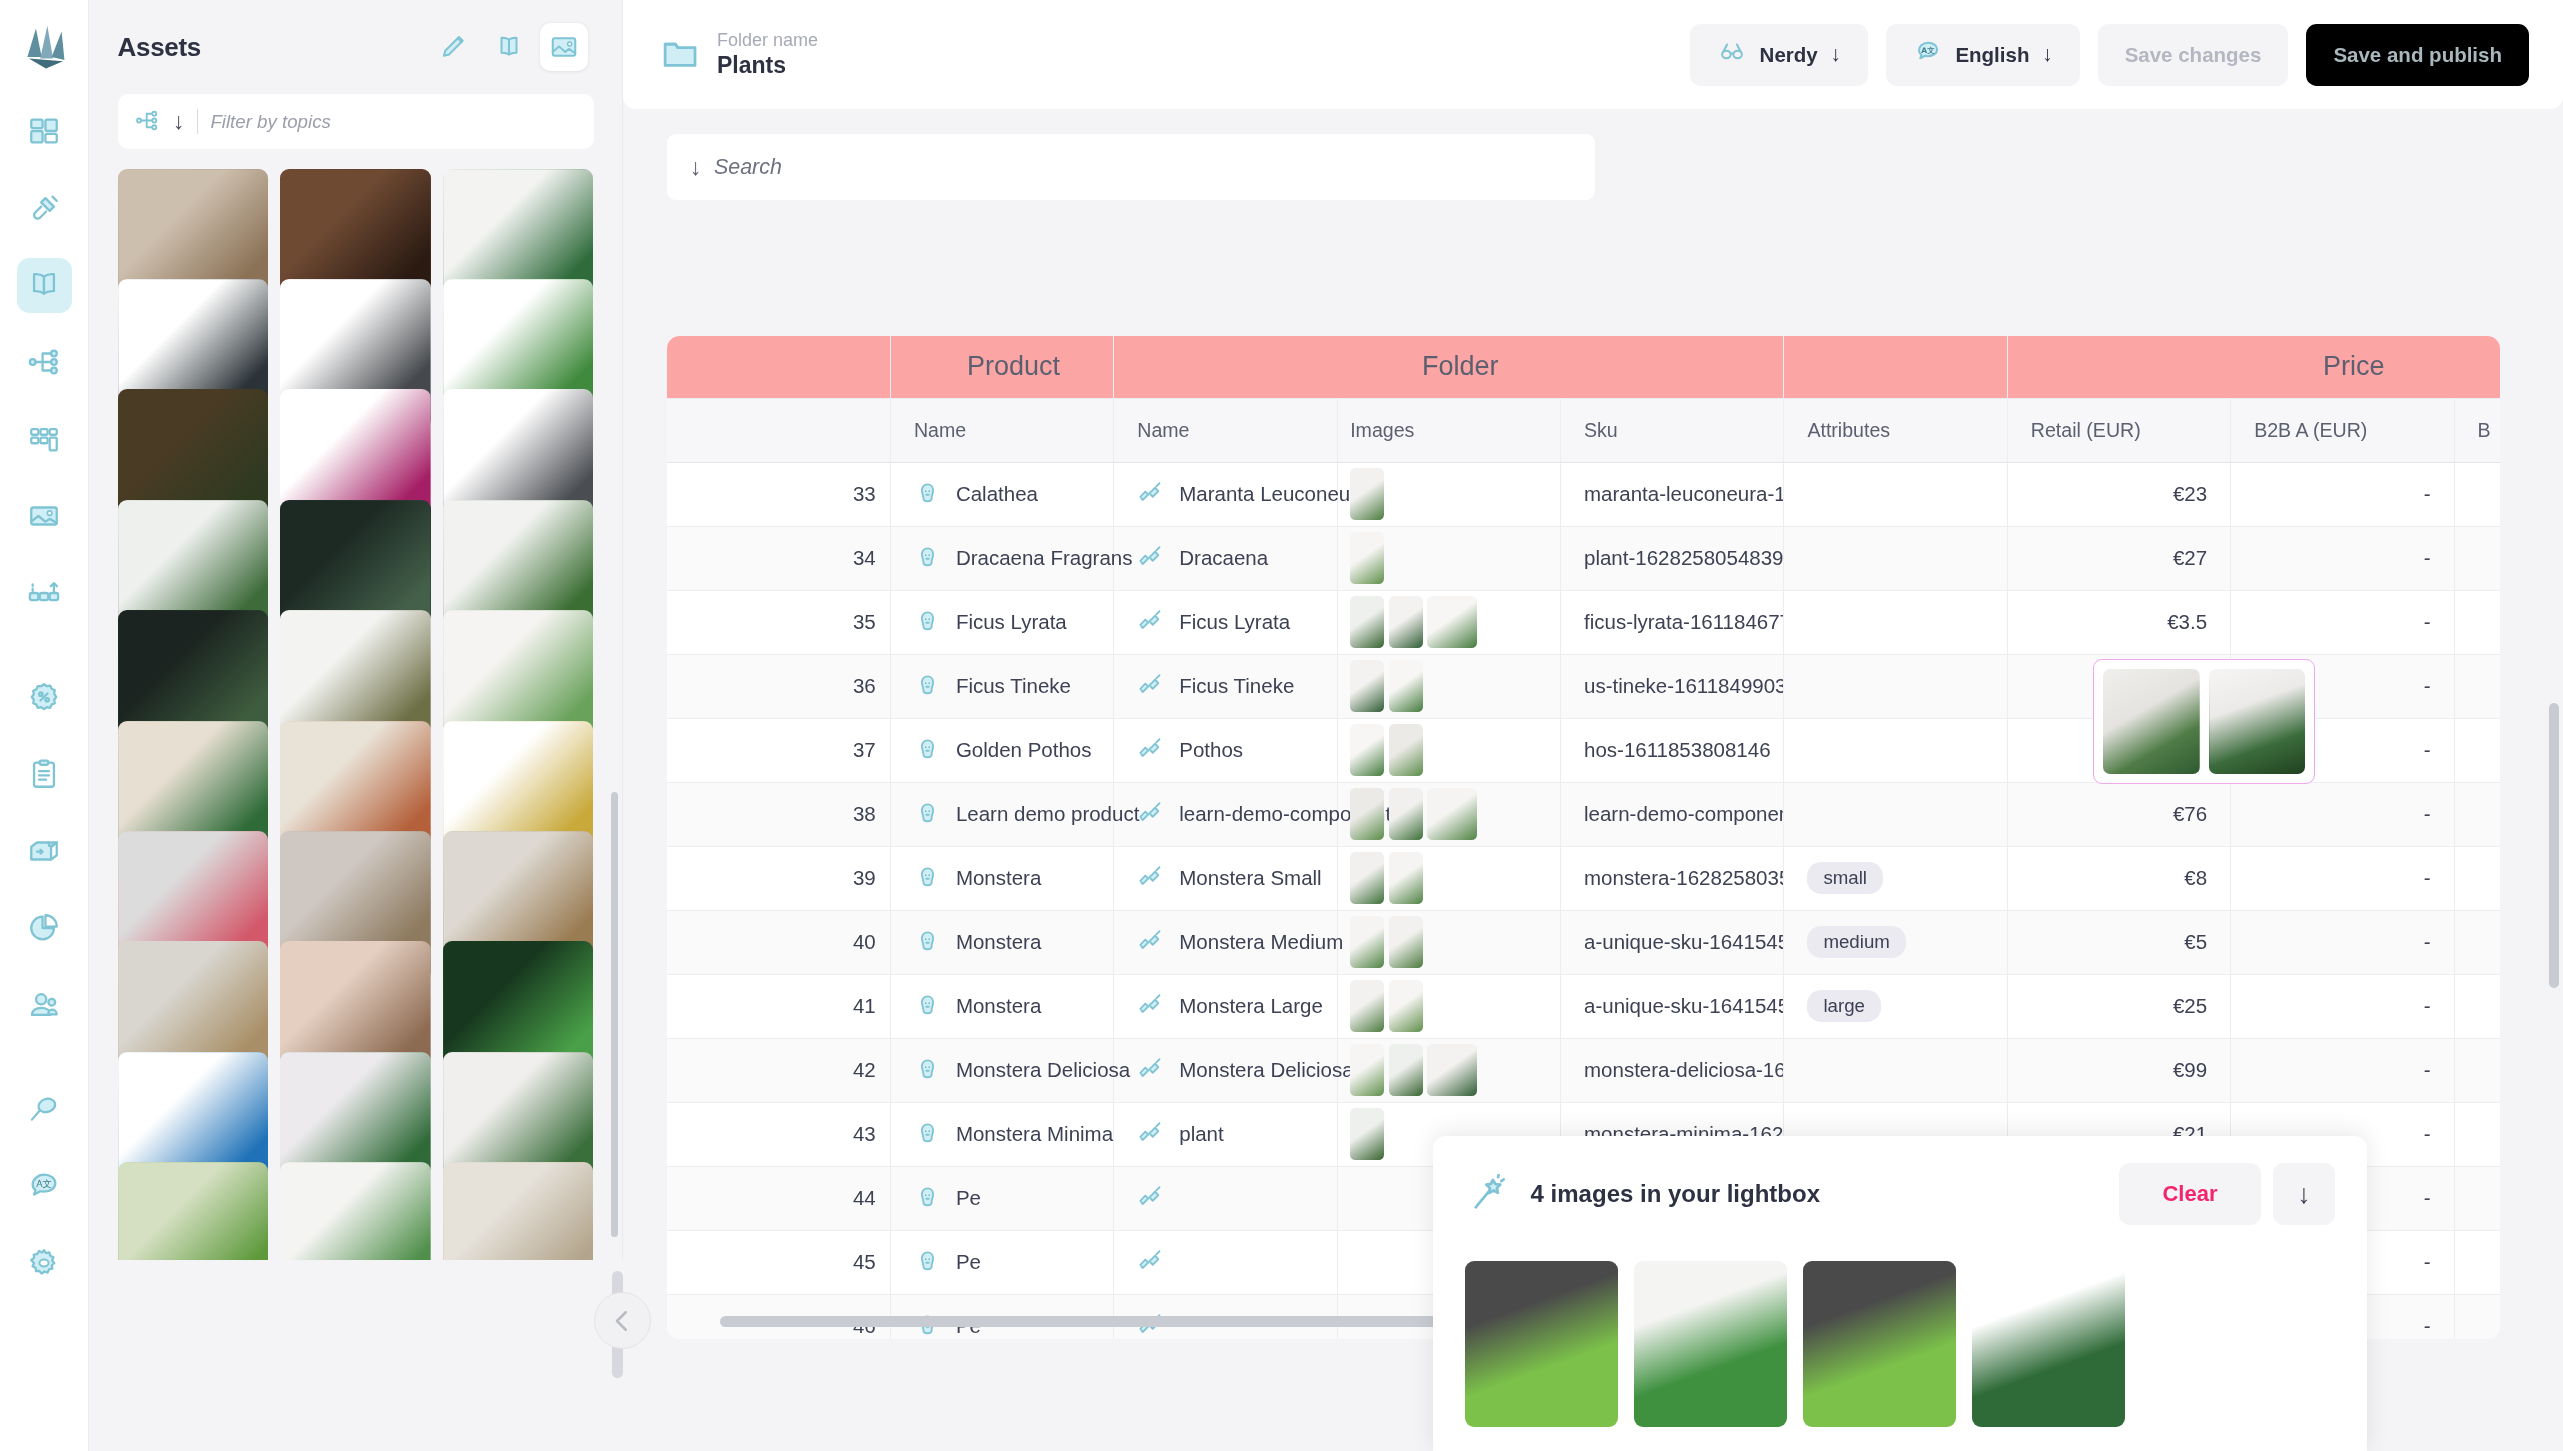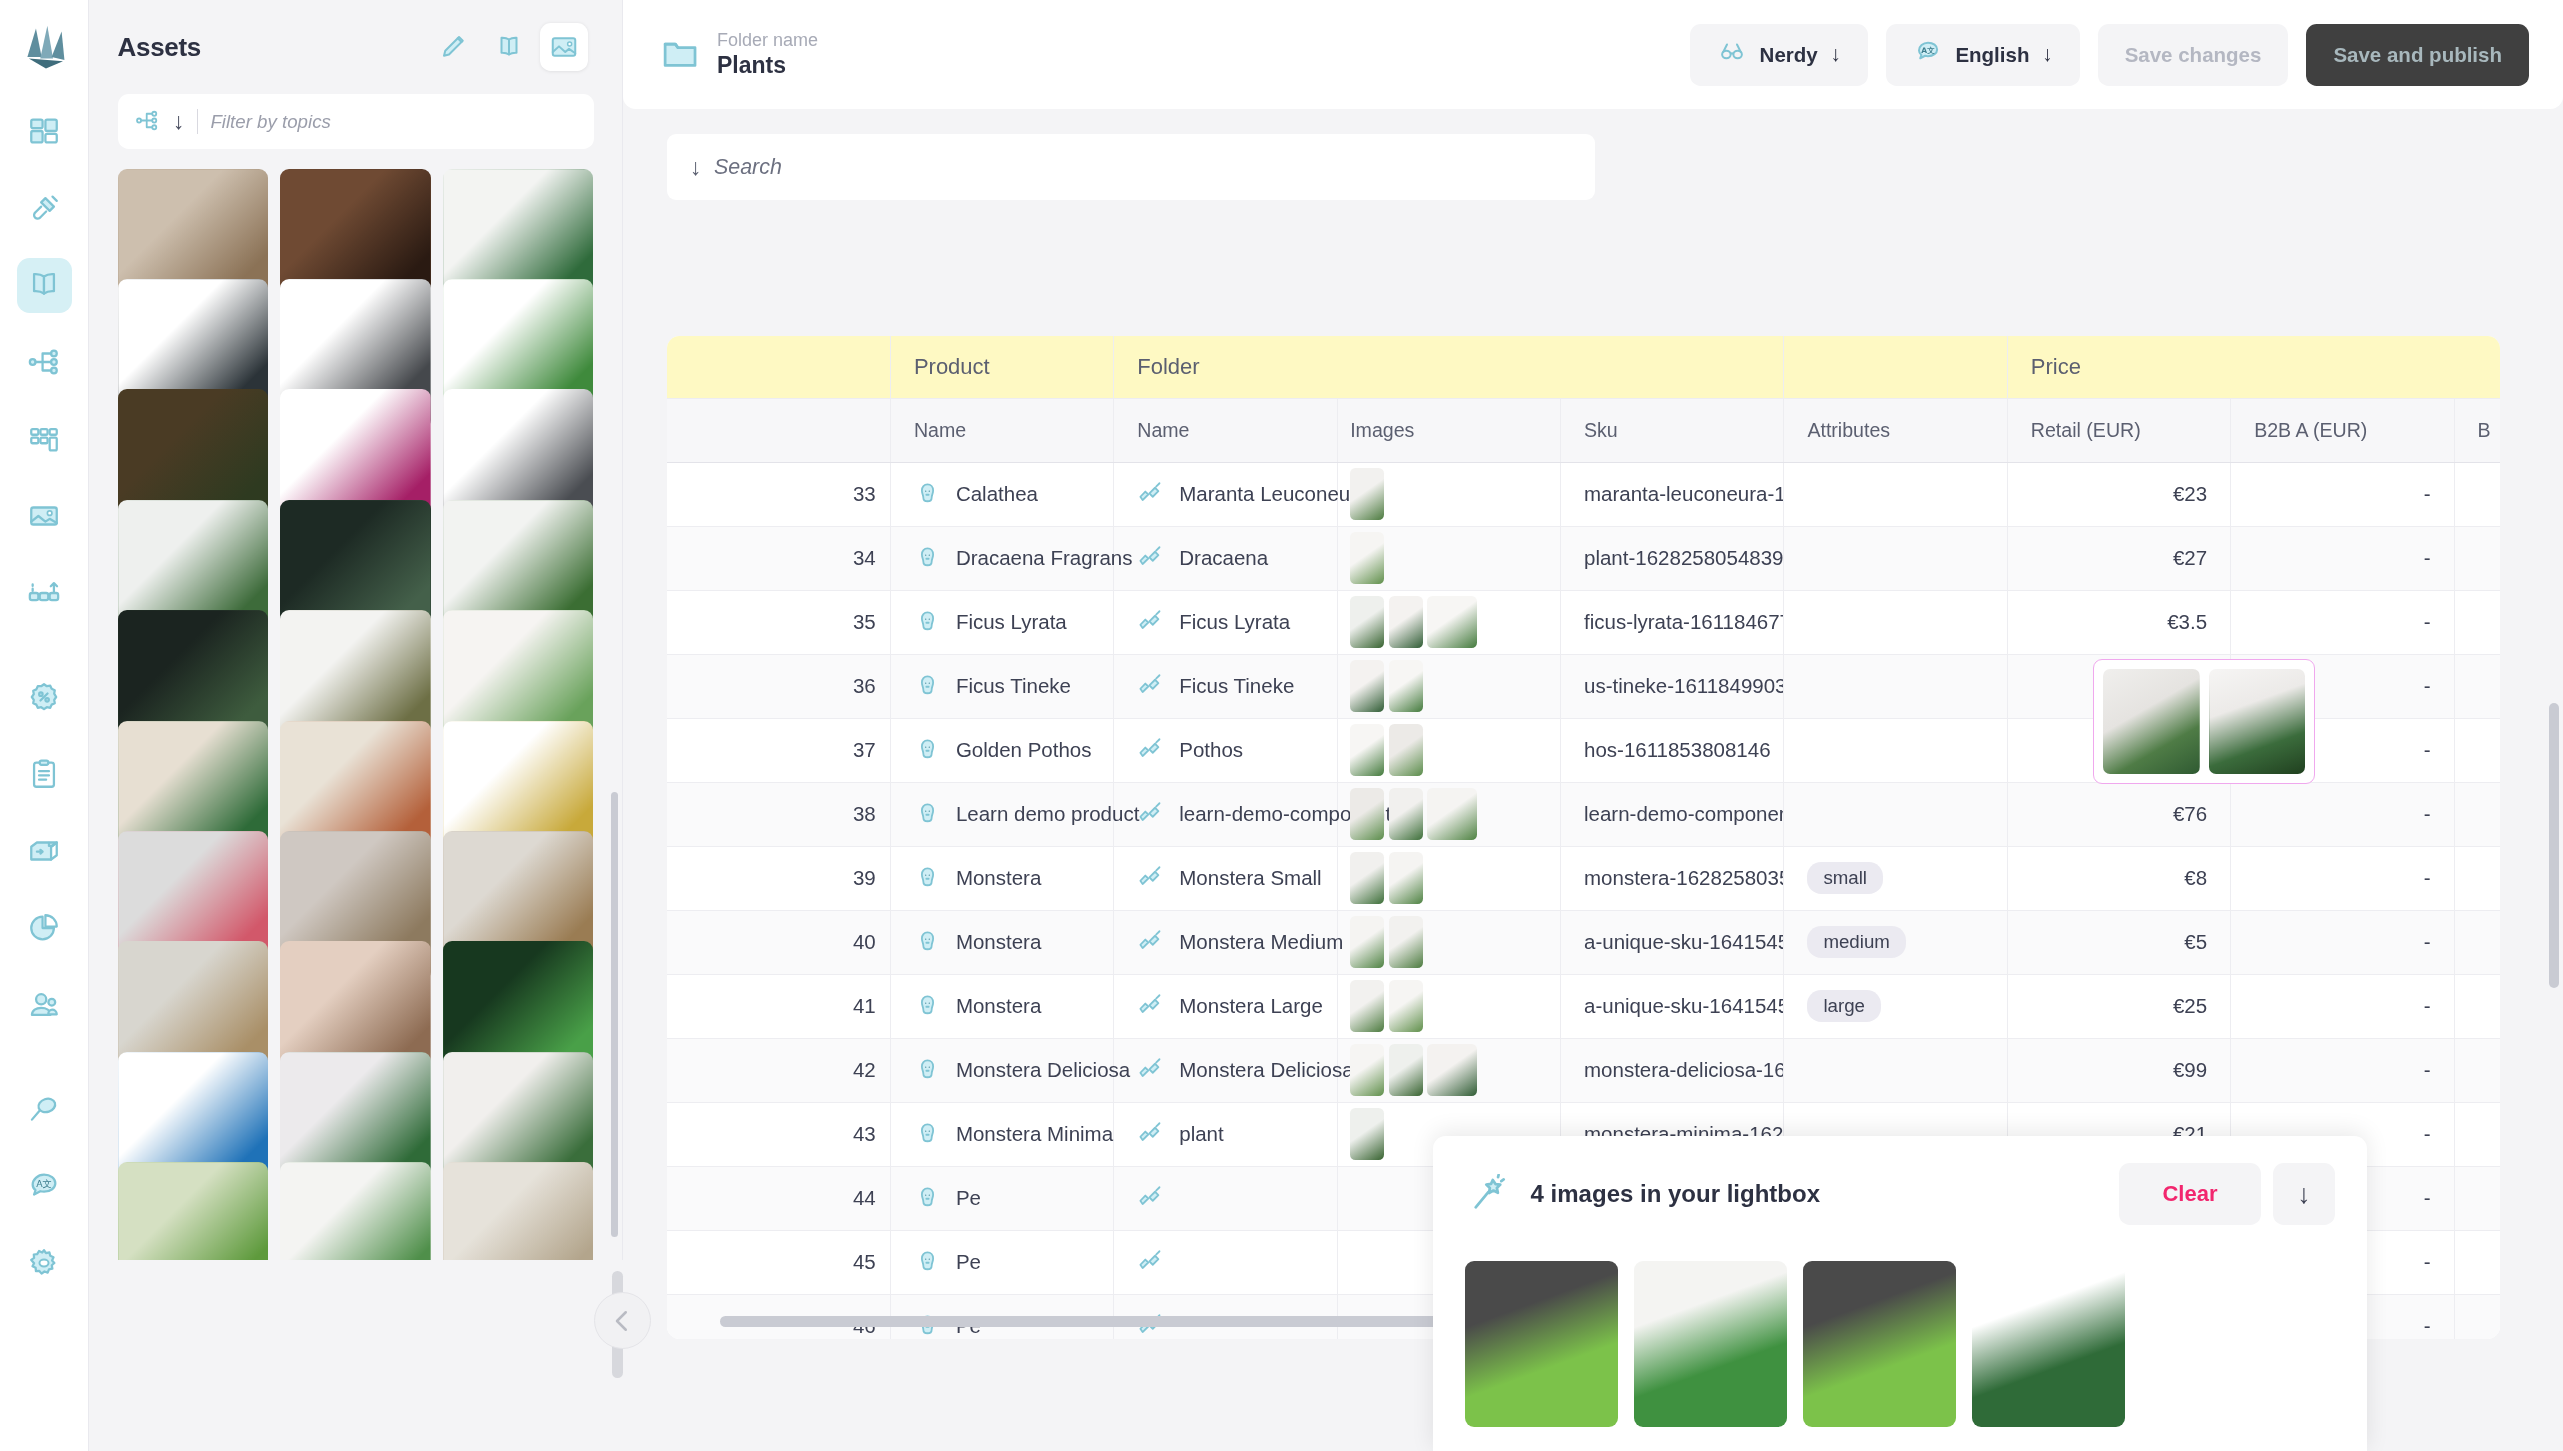--- a/index.html
+++ b/index.html
@@ -111,21 +111,21 @@
   #folder-text .fl-label { font-size:18px; color:#a7aab6; line-height:1.25; }
   #folder-text .fl-name { font-size:23px; font-weight:bold; color:#2d3142; line-height:1.25; }
   #topbar-actions { margin-left:auto; display:flex; align-items:center; gap: 18px; }
   .tb-btn {
     height: 62px; border-radius: 10.7px; background:#f4f4f6;
     display:flex; align-items:center; gap: 12.5px; padding: 0 27px;
     font-size:20.5px; font-weight:bold; color:#2d3142; cursor:pointer; border:none;
     font-family:"Liberation Sans", sans-serif; white-space: nowrap;
   }
   .tb-btn.ghost { color:#b4b7c2; font-weight:bold; }
-  .tb-btn.primary { background:#404040; color:#a8b8bd; }
+  .tb-btn.primary { background:#000000; color:#a8b8bd; }
   .tb-btn .arrow { font-size: 21.4px; color:#2d3142; font-weight: normal;}
 
   #breadcrumb { padding: 30px 0 0 44px; font-size: 20.5px; color:#8a8d9b; }
   #breadcrumb .crumb { cursor:pointer; }
   #breadcrumb .sep { margin: 0 5.3px; color:#a9acb8; }
   #breadcrumb .current { color:#2d3142; font-weight:bold; }
 
   #toolbar { display:flex; align-items:center; gap: 19.6px; padding: 25px 0 0 44px; }
   #search-wrap {
     width: 928px; height: 66px; background:#fff; border-radius: 9px;
@@ -152,22 +152,22 @@
   
   #table-card {
     position:absolute; left:44px; top: 336px;
     width: 1833px; height: 1003px;
     background:#fff; border-radius: 12.5px;
     overflow:hidden;
   }
   table#grid { border-collapse: collapse; width: 2011px; table-layout: fixed; }
   #grid th, #grid td { border-right:0.9px solid #ededf1; border-bottom:0.9px solid #ededf1; }
   #grid thead tr.group-row th {
-    height: 62px; background:#fef9c3; font-size:22px; font-weight:normal;
-    color:#5b5f70; text-align:left; padding-left: 23px; vertical-align: middle;
+    height: 62px; background:#fca5a5; font-size:27px; font-weight:normal;
+    color:#5b5f70; text-align:center; padding-left: 23px; vertical-align: middle;
   }
   #grid thead tr.sub-row th {
     height: 64px; background:#f7f7f9; font-size:19.6px; font-weight:normal;
     color:#5b5f70; text-align:left; padding-left: 23px; vertical-align: middle;
     border-bottom:0.9px solid #e3e3e9;
   }
   #grid thead th.pink { background:#fbe6f8; }
   #grid tbody td { height: 64px; font-size: 20.5px; color:#3d4153; padding: 0 23px; vertical-align: middle; }
   #grid tbody tr:nth-child(even) td { background:#fafafb; }
   .c-idx { width: 61px; text-align:right; padding-right: 14.2px !important; color:#9b9eab; font-size:18px; }

